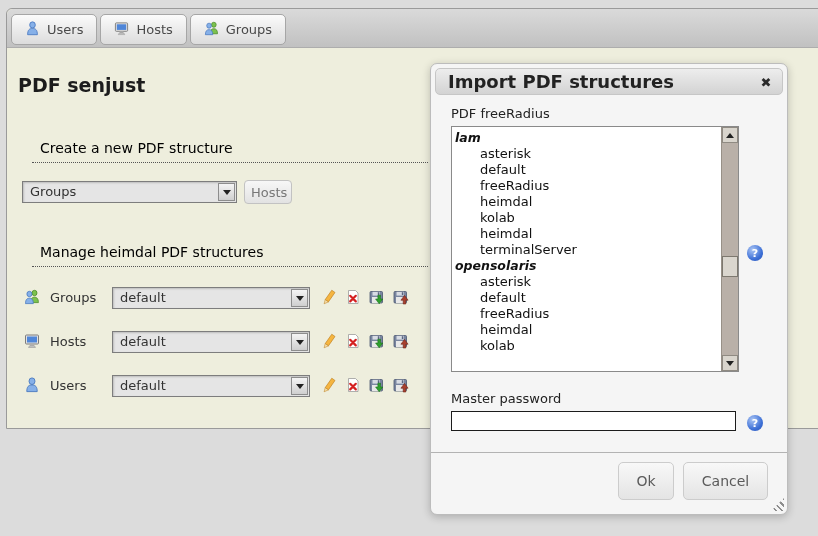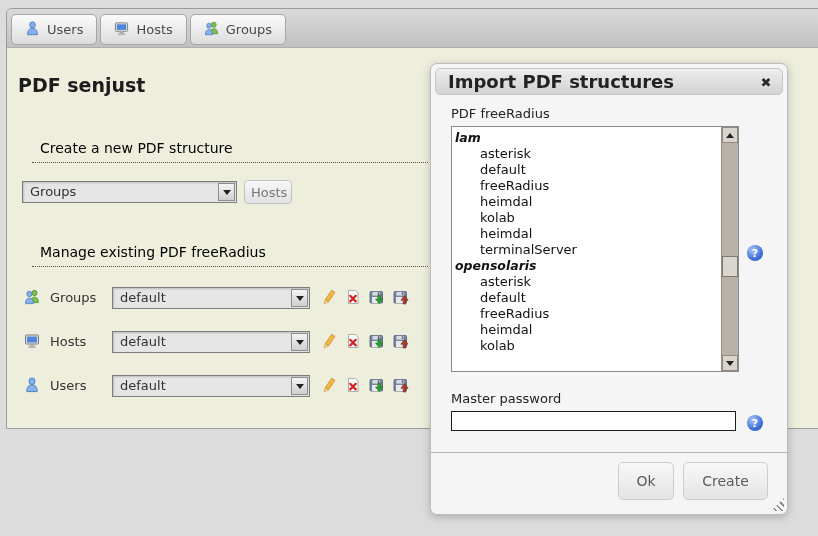--- a/index.html
+++ b/index.html
@@ -138,21 +138,21 @@
 <div class="section-head sec-create">Create a new PDF structure</div>
 
 <div class="sel" style="left:22px; top:181px; width:215px;">
   <span class="sel-value">Groups</span>
   <span class="sel-btn">
       <span class="tri-down"></span>
     </span>
 </div>
 <button class="btn-create">Hosts</button>
 
-<div class="section-head sec-manage">Manage existing PDF freeRadius</div>
+<div class="section-head sec-manage">Manage heimdal PDF structures</div>
 
 <div>
   <span class="mrow-icon" style="top:289px;"><svg width="16" height="16" viewBox="0 0 16 16">
     <ellipse cx="10.5" cy="4" rx="2.5" ry="2.7" fill="#7cc24e" stroke="#4a8a28" stroke-width="0.8"></ellipse>
     <path d="M6.6 13.6 C6.6 9.8 8 8.2 10.5 8.2 C13 8.2 14.4 9.8 14.4 13.6 Z" fill="#7cc24e" stroke="#4a8a28" stroke-width="0.8"></path>
     <ellipse cx="5.4" cy="5" rx="2.5" ry="2.7" fill="#86b0e8" stroke="#4878c0" stroke-width="0.8"></ellipse>
     <path d="M1.5 14.6 C1.5 10.8 2.9 9.2 5.4 9.2 C7.9 9.2 9.3 10.8 9.3 14.6 Z" fill="#86b0e8" stroke="#4878c0" stroke-width="0.8"></path>
   </svg></span>
   <span class="mrow-label" style="top:290px;">Groups</span>
   <div class="sel mrow-sel" style="top:287px;">
@@ -295,16 +295,16 @@
   </div>
 
   <span class="help help1">?</span>
 
   <div class="fld-label lbl-pass">Master password</div>
   <input type="password" class="pass-input" value="" style="">
   <span class="help help2">?</span>
 
   <div class="dlg-divider"></div>
   <button class="dlg-btn btn-ok">Ok</button>
-  <button class="dlg-btn btn-cancel">Create</button>
+  <button class="dlg-btn btn-cancel">Cancel</button>
 
   <div class="resize-grip"></div>
 </div>
 
 </body></html>

